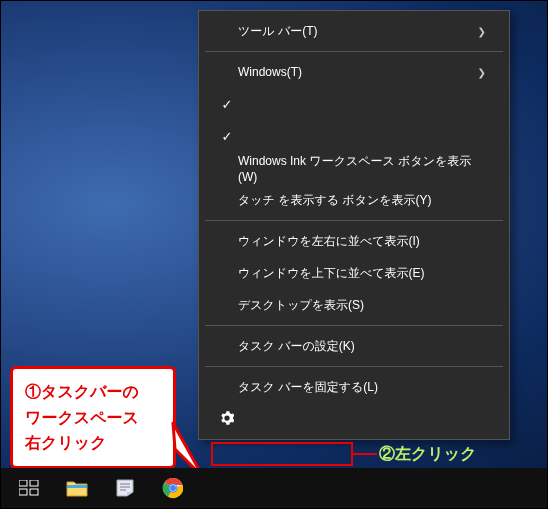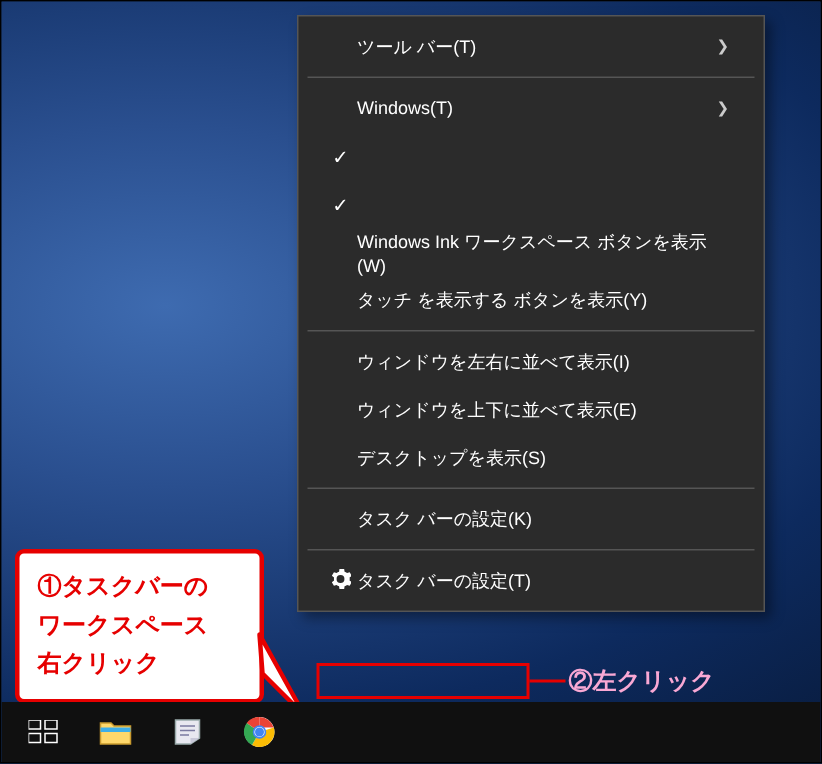--- a/index.html
+++ b/index.html
@@ -63,21 +63,21 @@
     border: 3px solid #e60000;
     border-radius: 6px;
     padding: 10px 12px;
     color: #e60000;
     font-weight: bold;
     font-size: 16px;
     line-height: 1.6;
   }
   .callout-text-2 {
     position: absolute;
-    color: #f9a8d4;
+    color: #bef264;
     font-weight: bold;
     font-size: 16px;
   }
   .red-circle {
     position: absolute;
     width: 36px;
     height: 36px;
     border: 3px solid #e60000;
     border-radius: 50%;
     pointer-events: none;
@@ -146,24 +146,27 @@
       <span class="check"></span>
       <span class="label">デスクトップを表示(S)</span>
     </div>
     <div class="menu-sep"></div>
     <div class="menu-item">
       <span class="check"></span>
       <span class="label">タスク バーの設定(K)</span>
     </div>
     <div class="menu-sep"></div>
     <div class="menu-item">
+      <span class="check"></span>
+      <span class="label">タスク バーを固定する(L)</span>
+    </div>
+    <div class="menu-item">
       <span class="check"><svg class="gear-icon-svg" viewBox="0 0 16 16">
           <path fill="#fff" d="M8 5a3 3 0 100 6 3 3 0 000-6zm7 3c0 .4 0 .8-.1 1.1l1.7 1.3-1.6 2.8-2-.7c-.6.5-1.2.8-1.9 1l-.3 2.1H7.2l-.3-2.1c-.7-.2-1.3-.5-1.9-1l-2 .7L1.4 10.4l1.7-1.3C3 8.8 3 8.4 3 8s0-.8.1-1.1L1.4 5.6 3 2.8l2 .7c.6-.5 1.2-.8 1.9-1L7.2 .4h3.6l.3 2.1c.7.2 1.3.5 1.9 1l2-.7 1.6 2.8-1.7 1.3c.1.3.1.7.1 1.1z"></path>
         </svg></span>
-      <span class="label">タスク バーの設定(T)</span>
     </div>
   </div>
 
 <div class="settings-highlight" style="left:210px; top:441px; width:142px; height:24px;"></div>
 
 <div class="callout-box" style="left:9px; top:337px; width:166px;margin-top:28px;">
   <div>①タスクバーの</div>
   <div>ワークスペース</div>
   <div>右クリック</div>
 </div>

